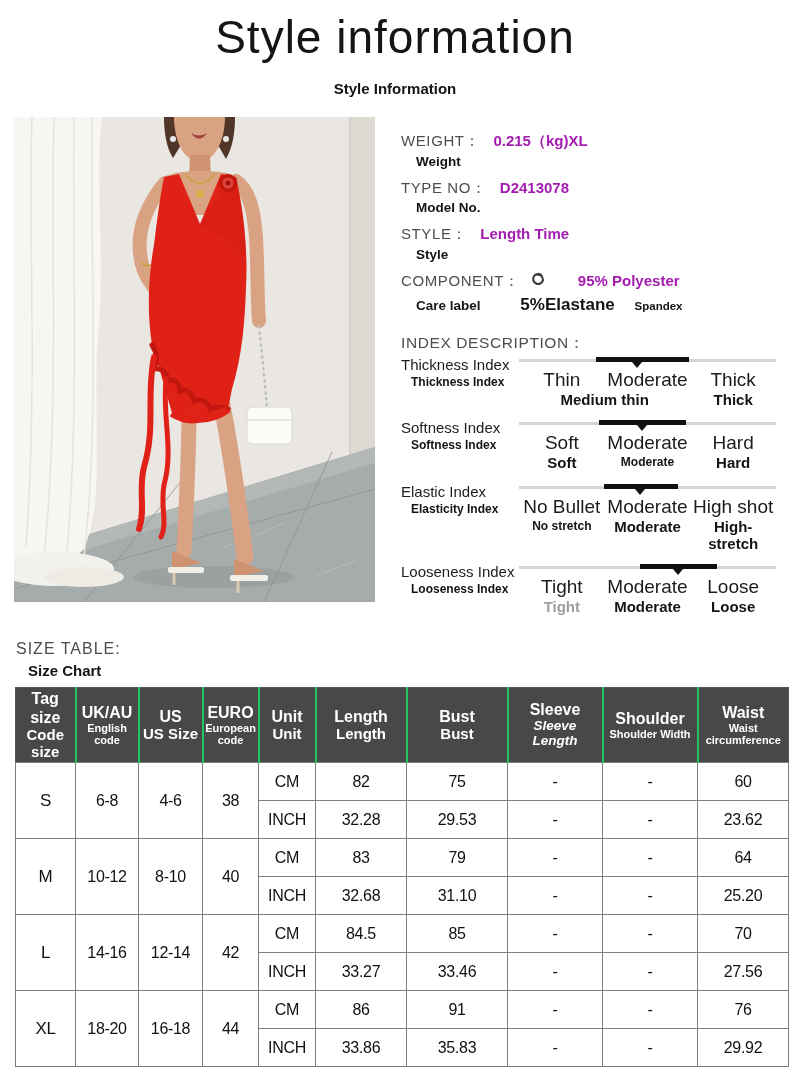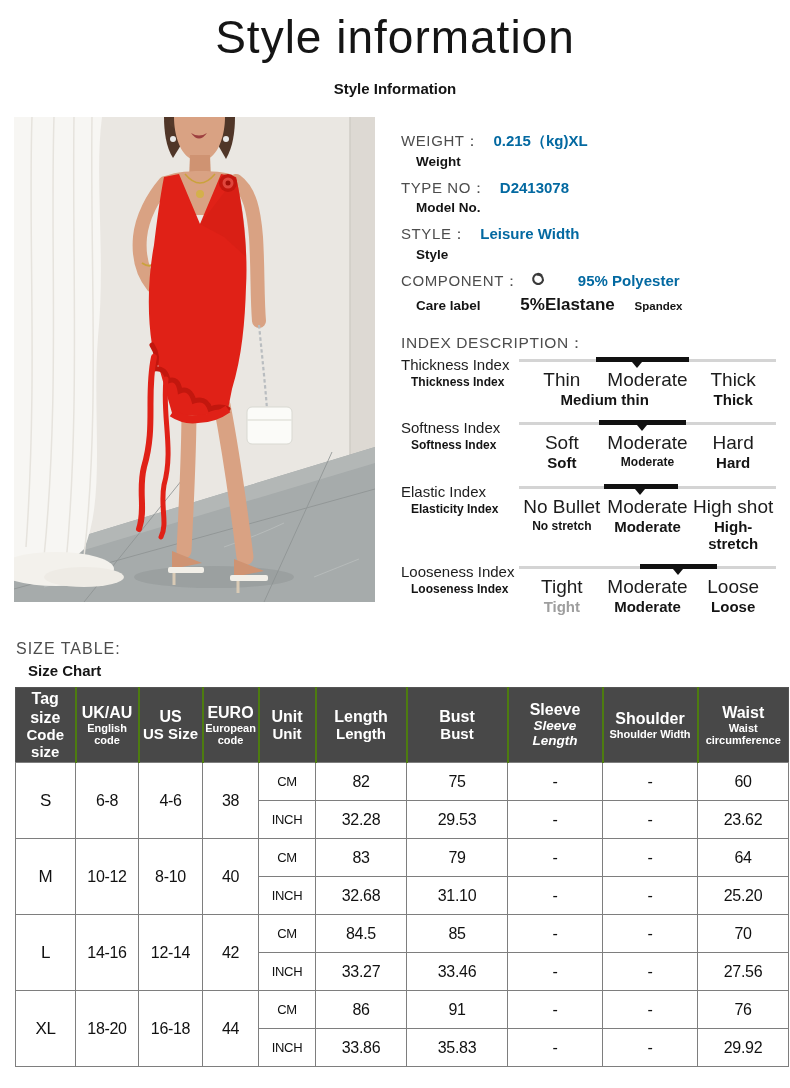--- a/index.html
+++ b/index.html
@@ -11,21 +11,21 @@
   .title { text-align:center; font-size:46px; font-weight:400; letter-spacing:1px; padding-top:10px; color:#151515; }
   .subtitle { text-align:center; font-size:15px; font-weight:700; margin-top:16px; }
 
   .main { display:flex; padding:20px 14px 0 14px; }
   .photo { width:361px; height:485px; flex:0 0 361px; background:#eae7e2; overflow:hidden; }
   .details { flex:1; padding:14px 0 0 26px; }
 
   .spec { margin-bottom:4px; }
   .spec-line1 { font-size:15px; line-height:1.3; }
   .spec-label { color:#4d4d4d; letter-spacing:.6px; }
-  .spec-value { font-weight:700; margin-left:9px; color:#0369a1; }
+  .spec-value { font-weight:700; margin-left:9px; color:#a21caf; }
   .spec-sub { font-weight:700; font-size:13.5px; margin:3px 0 9px 15px; }
   .care-icon { display:inline-block; vertical-align:-2px; margin-left:6px; }
   .comp-val { margin-left:28px; }
   .comp-sub .comp-elastane { font-size:17px; margin-left:36px; }
   .comp-sub .comp-spandex { font-size:11.5px; margin-left:16px; }
 
   .idx-heading { color:#4d4d4d; font-size:15.5px; letter-spacing:.6px; margin-top:18px; }
   .idx-subheading { font-weight:700; font-size:15px; margin:3px 0 10px 22px; }
 
   .scale-row { display:flex; margin-bottom:9px; }
@@ -44,30 +44,30 @@
   .opt-bottom { font-size:15px; font-weight:700; line-height:1.15; }
   .opt-bottom.small { font-size:12px; padding-top:2px; }
   .opt-bottom.gray { color:#9e9e9e; }
 
   .size-head-wrap { padding:16px 8px 8px 16px; }
   .size-heading { color:#4d4d4d; font-size:16px; letter-spacing:1px; }
   .size-subheading { font-weight:700; font-size:15px; margin:4px 0 0 12px; }
 
   table { border-collapse:collapse; table-layout:fixed; margin-left:15px; border:1px solid #555; }
   th { background:#484848; color:#fff; height:55px; vertical-align:middle; padding:2px 1px;
-       border-left:2px solid #4d7c0f; font-weight:700; }
+       border-left:2px solid #22c55e; font-weight:700; }
   th:first-child { border-left:none; }
   .th-top { font-size:16px; line-height:1.15; }
   .th-bottom { font-size:15px; line-height:1.1; }
   .th-bottom.sm { font-size:11px; font-weight:700; }
   .th-bottom.md { font-size:13.5px;font-style:italic; }
   td { border:1px solid #7e7e7e; text-align:center; vertical-align:middle; height:38px;
        font-size:16px; color:#111; letter-spacing:-0.3px; }
   td.size-cell { font-size:17px; }
-  td.unit-cell { font-size:13px; }
+  td.unit-cell { font-size:16px; }
 </style>
 </head>
 <body>
 
 <div class="title">Style information</div>
 <div class="subtitle">Style Information</div>
 
 <div class="main">
 
   <div class="photo">
@@ -170,21 +170,21 @@
       <div class="spec-line1">
         <span class="spec-label">TYPE NO：</span>
         <span class="spec-value">D2413078</span>
       </div>
       <div class="spec-sub">Model No.</div>
     </div>
 
     <div class="spec">
       <div class="spec-line1">
         <span class="spec-label">STYLE：</span>
-        <span class="spec-value">Leisure Width</span>
+        <span class="spec-value">Length Time</span>
       </div>
       <div class="spec-sub">Style</div>
     </div>
 
     <div class="spec">
       <div class="spec-line1">
         <span class="spec-label">COMPONENT：</span>
         <span class="care-icon">
           <svg width="16" height="16" viewBox="0 0 16 16">
               <path d="M11.5 3.2 A5 5 0 1 0 13 8.2 C13 4.6 10.5 2.6 7.5 2.8" stroke="#3a3a3a" stroke-width="2.1" fill="none" stroke-linecap="round"></path>

